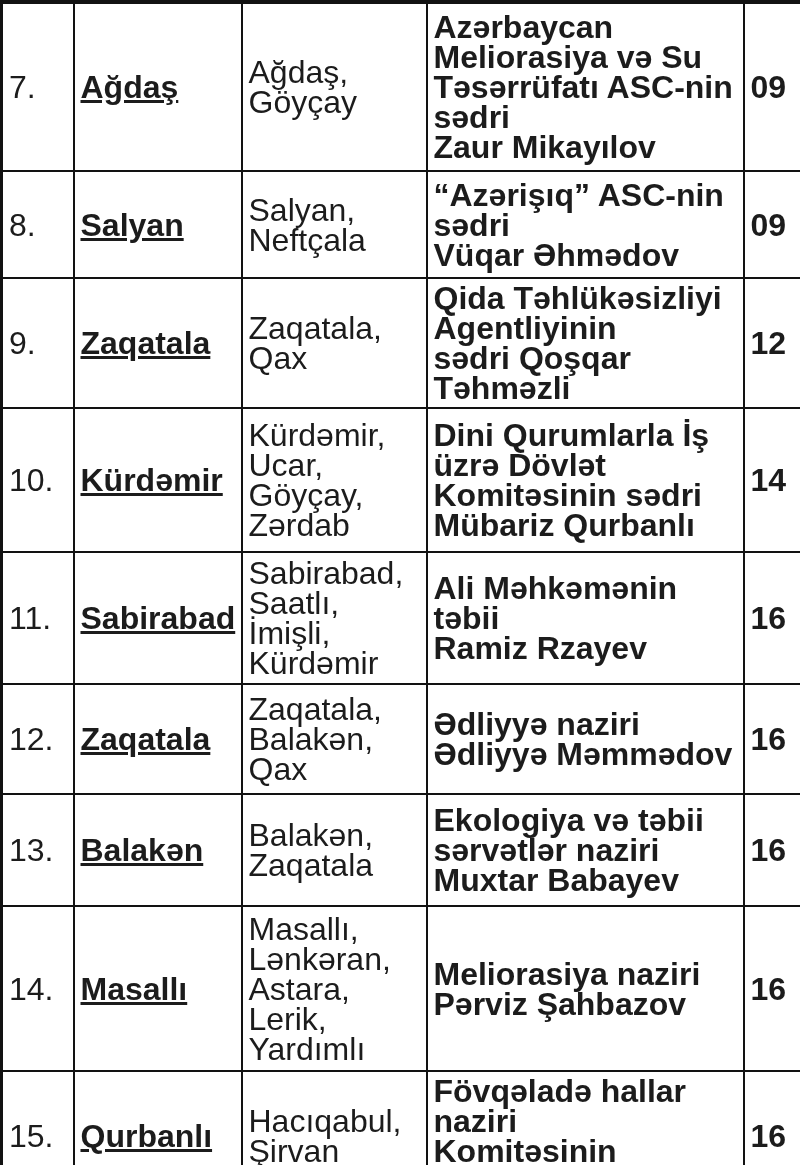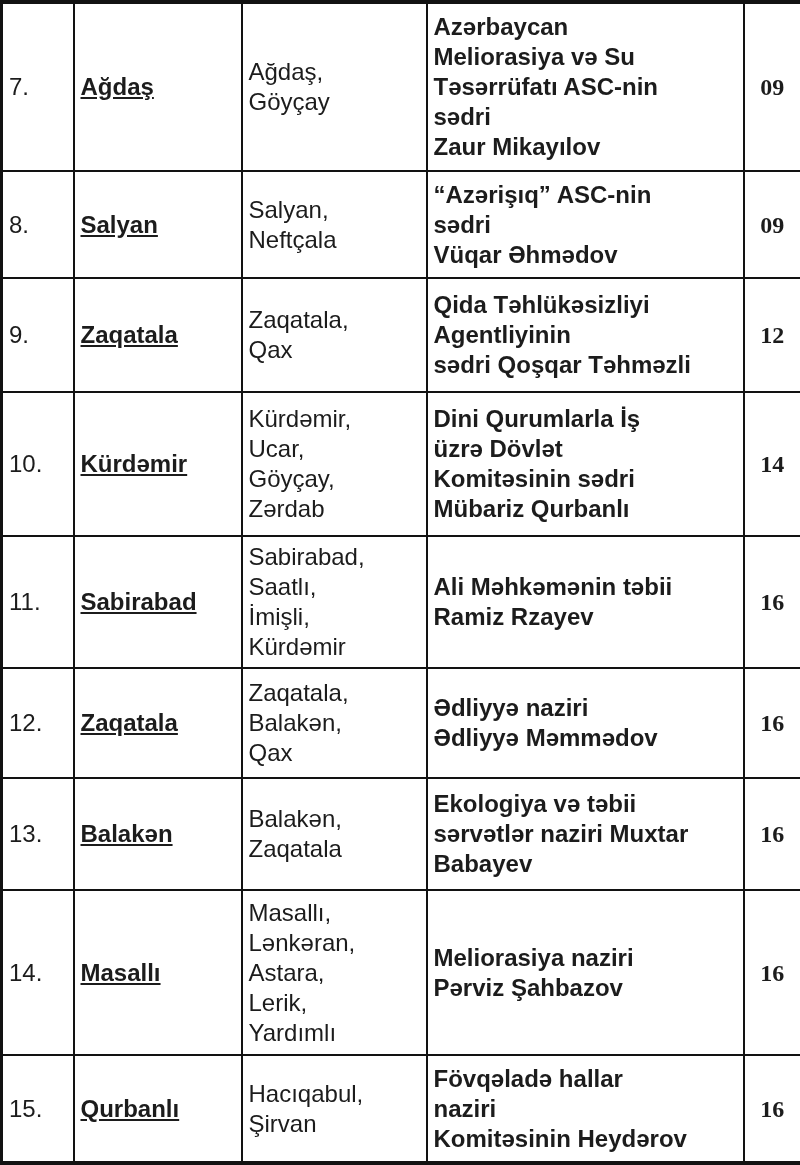--- a/index.html
+++ b/index.html
@@ -16,21 +16,21 @@
     width: 800px;
     border-collapse: collapse;
     table-layout: fixed;
     border: 3px solid #121212;
     border-top-width: 4px;
     border-bottom-width: 4px;
   }
   table.officials td {
     border: 2px solid #121212;
     vertical-align: middle;
-    font-size: 24px;
+    font-size: 32px;
     line-height: 30px;
     padding: 4px 6px;
     overflow: hidden;
   }
   col.w-idx      { width: 72px;  }
   col.w-district { width: 168px; }
   col.w-areas    { width: 185px; }
   col.w-official { width: 317px; }
   col.w-code     { width: 58px;  }
 
@@ -47,24 +47,23 @@
     padding-left: 14px;
     font-weight: 400;
     white-space: pre-line;
     margin-left: 40px;
   }
   td.col-official {
     padding-left: 11px;
     padding-right: 8px;
   }
   td.col-code {
-    text-align: center;
+    text-align: left;
     font-weight: 700;
     padding: 0;
-    font-family: Liberation Serif, serif;
   }
   .official-title {
     font-weight: 700;
     white-space: pre-line;
   }
   .official-name {
     font-weight: 700;
   }
   .official-name.block { display: block; }
   .official-name.inline { display: inline; }

